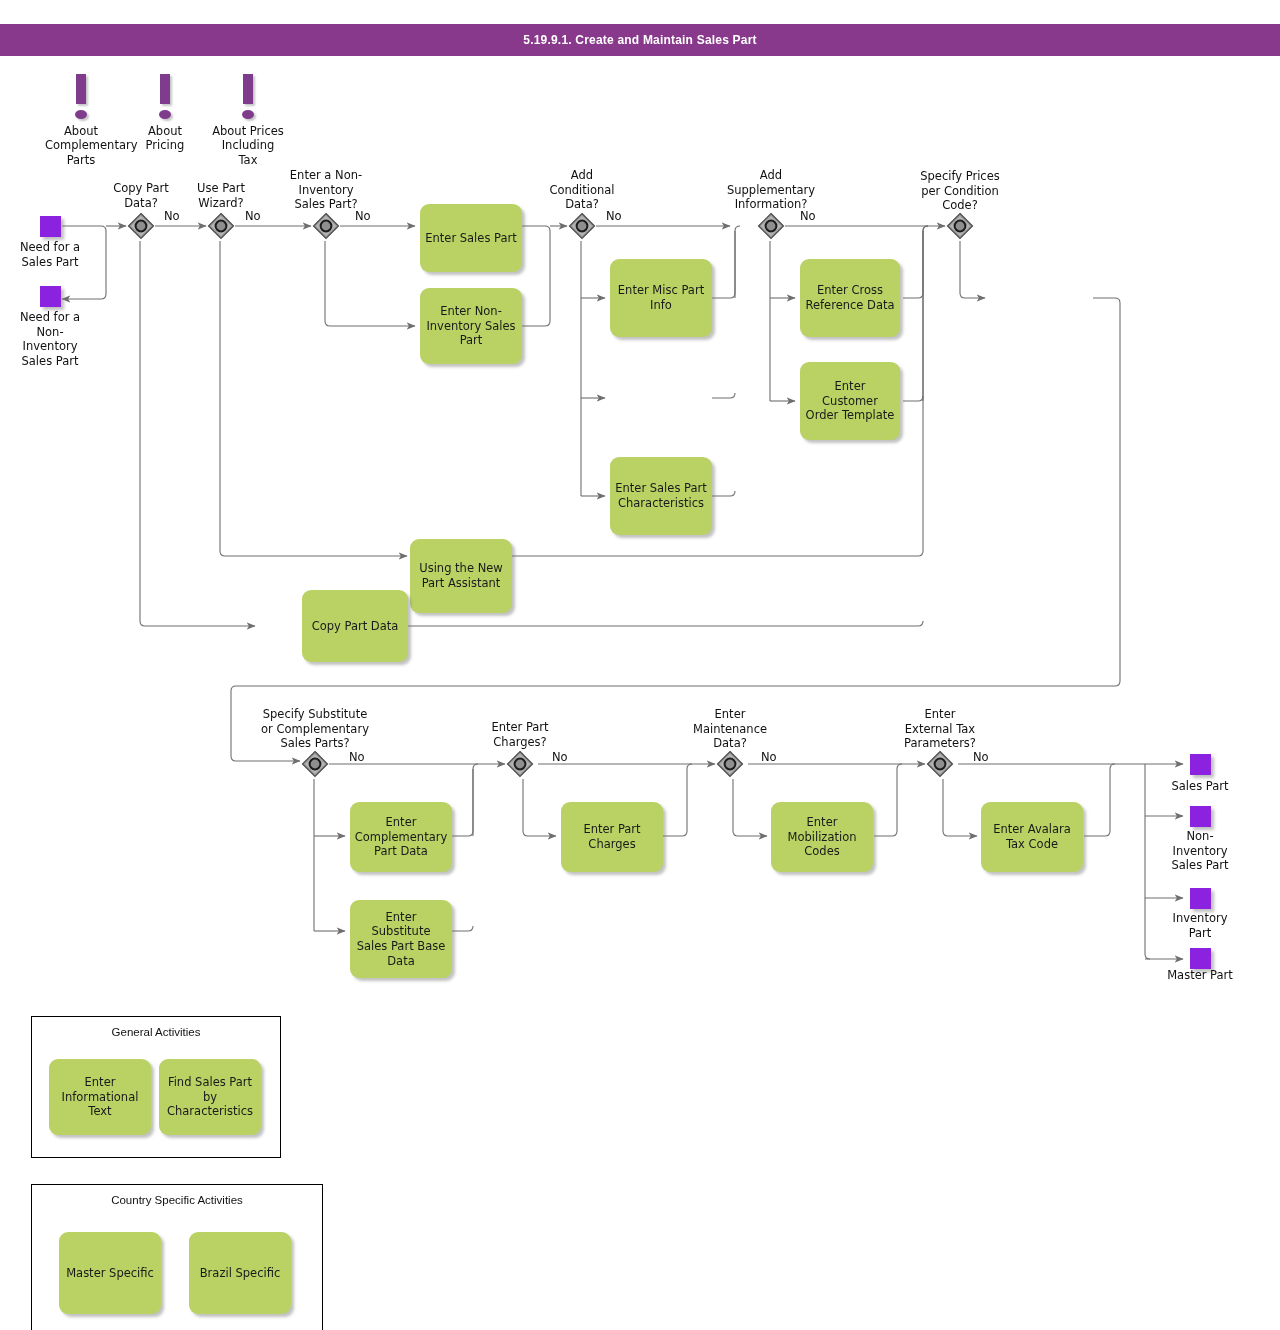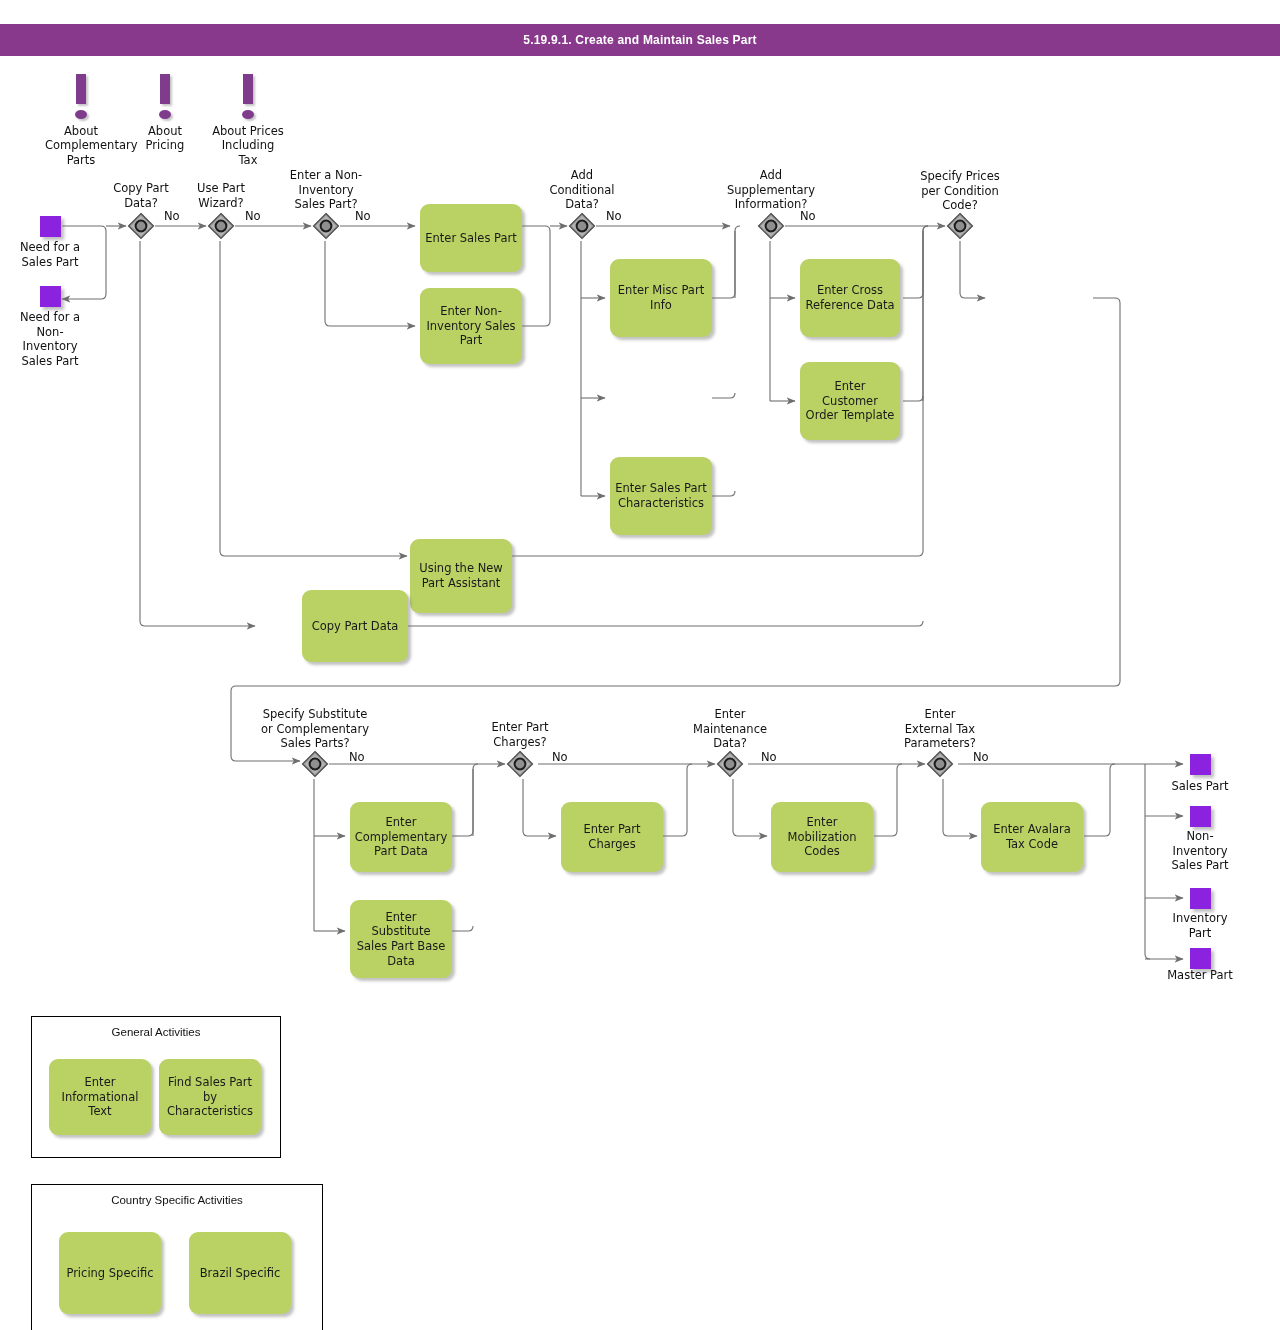--- a/index.html
+++ b/index.html
@@ -303,16 +303,16 @@
 
   <div class="grp" style="left:31px;top:1000px;width:248px;height:140px;">
     <div class="grp-title">General Activities</div>
   </div>
   <div class="task" style="left:49px;top:1043px;width:102px;height:76px;">Enter<br>Informational<br>Text</div>
   <div class="task" style="left:159px;top:1043px;width:102px;height:76px;">Find Sales Part<br>by<br>Characteristics</div>
 
   <div class="grp" style="left:31px;top:1168px;width:290px;height:147px;">
     <div class="grp-title">Country Specific Activities</div>
   </div>
-  <div class="task" style="left:59px;top:1216px;width:102px;height:82px;">Pricing Specific</div>
+  <div class="task" style="left:59px;top:1216px;width:102px;height:82px;">Master Specific</div>
   <div class="task" style="left:189px;top:1216px;width:102px;height:82px;">Brazil Specific</div>
 
 </div>
 
 </body></html>

